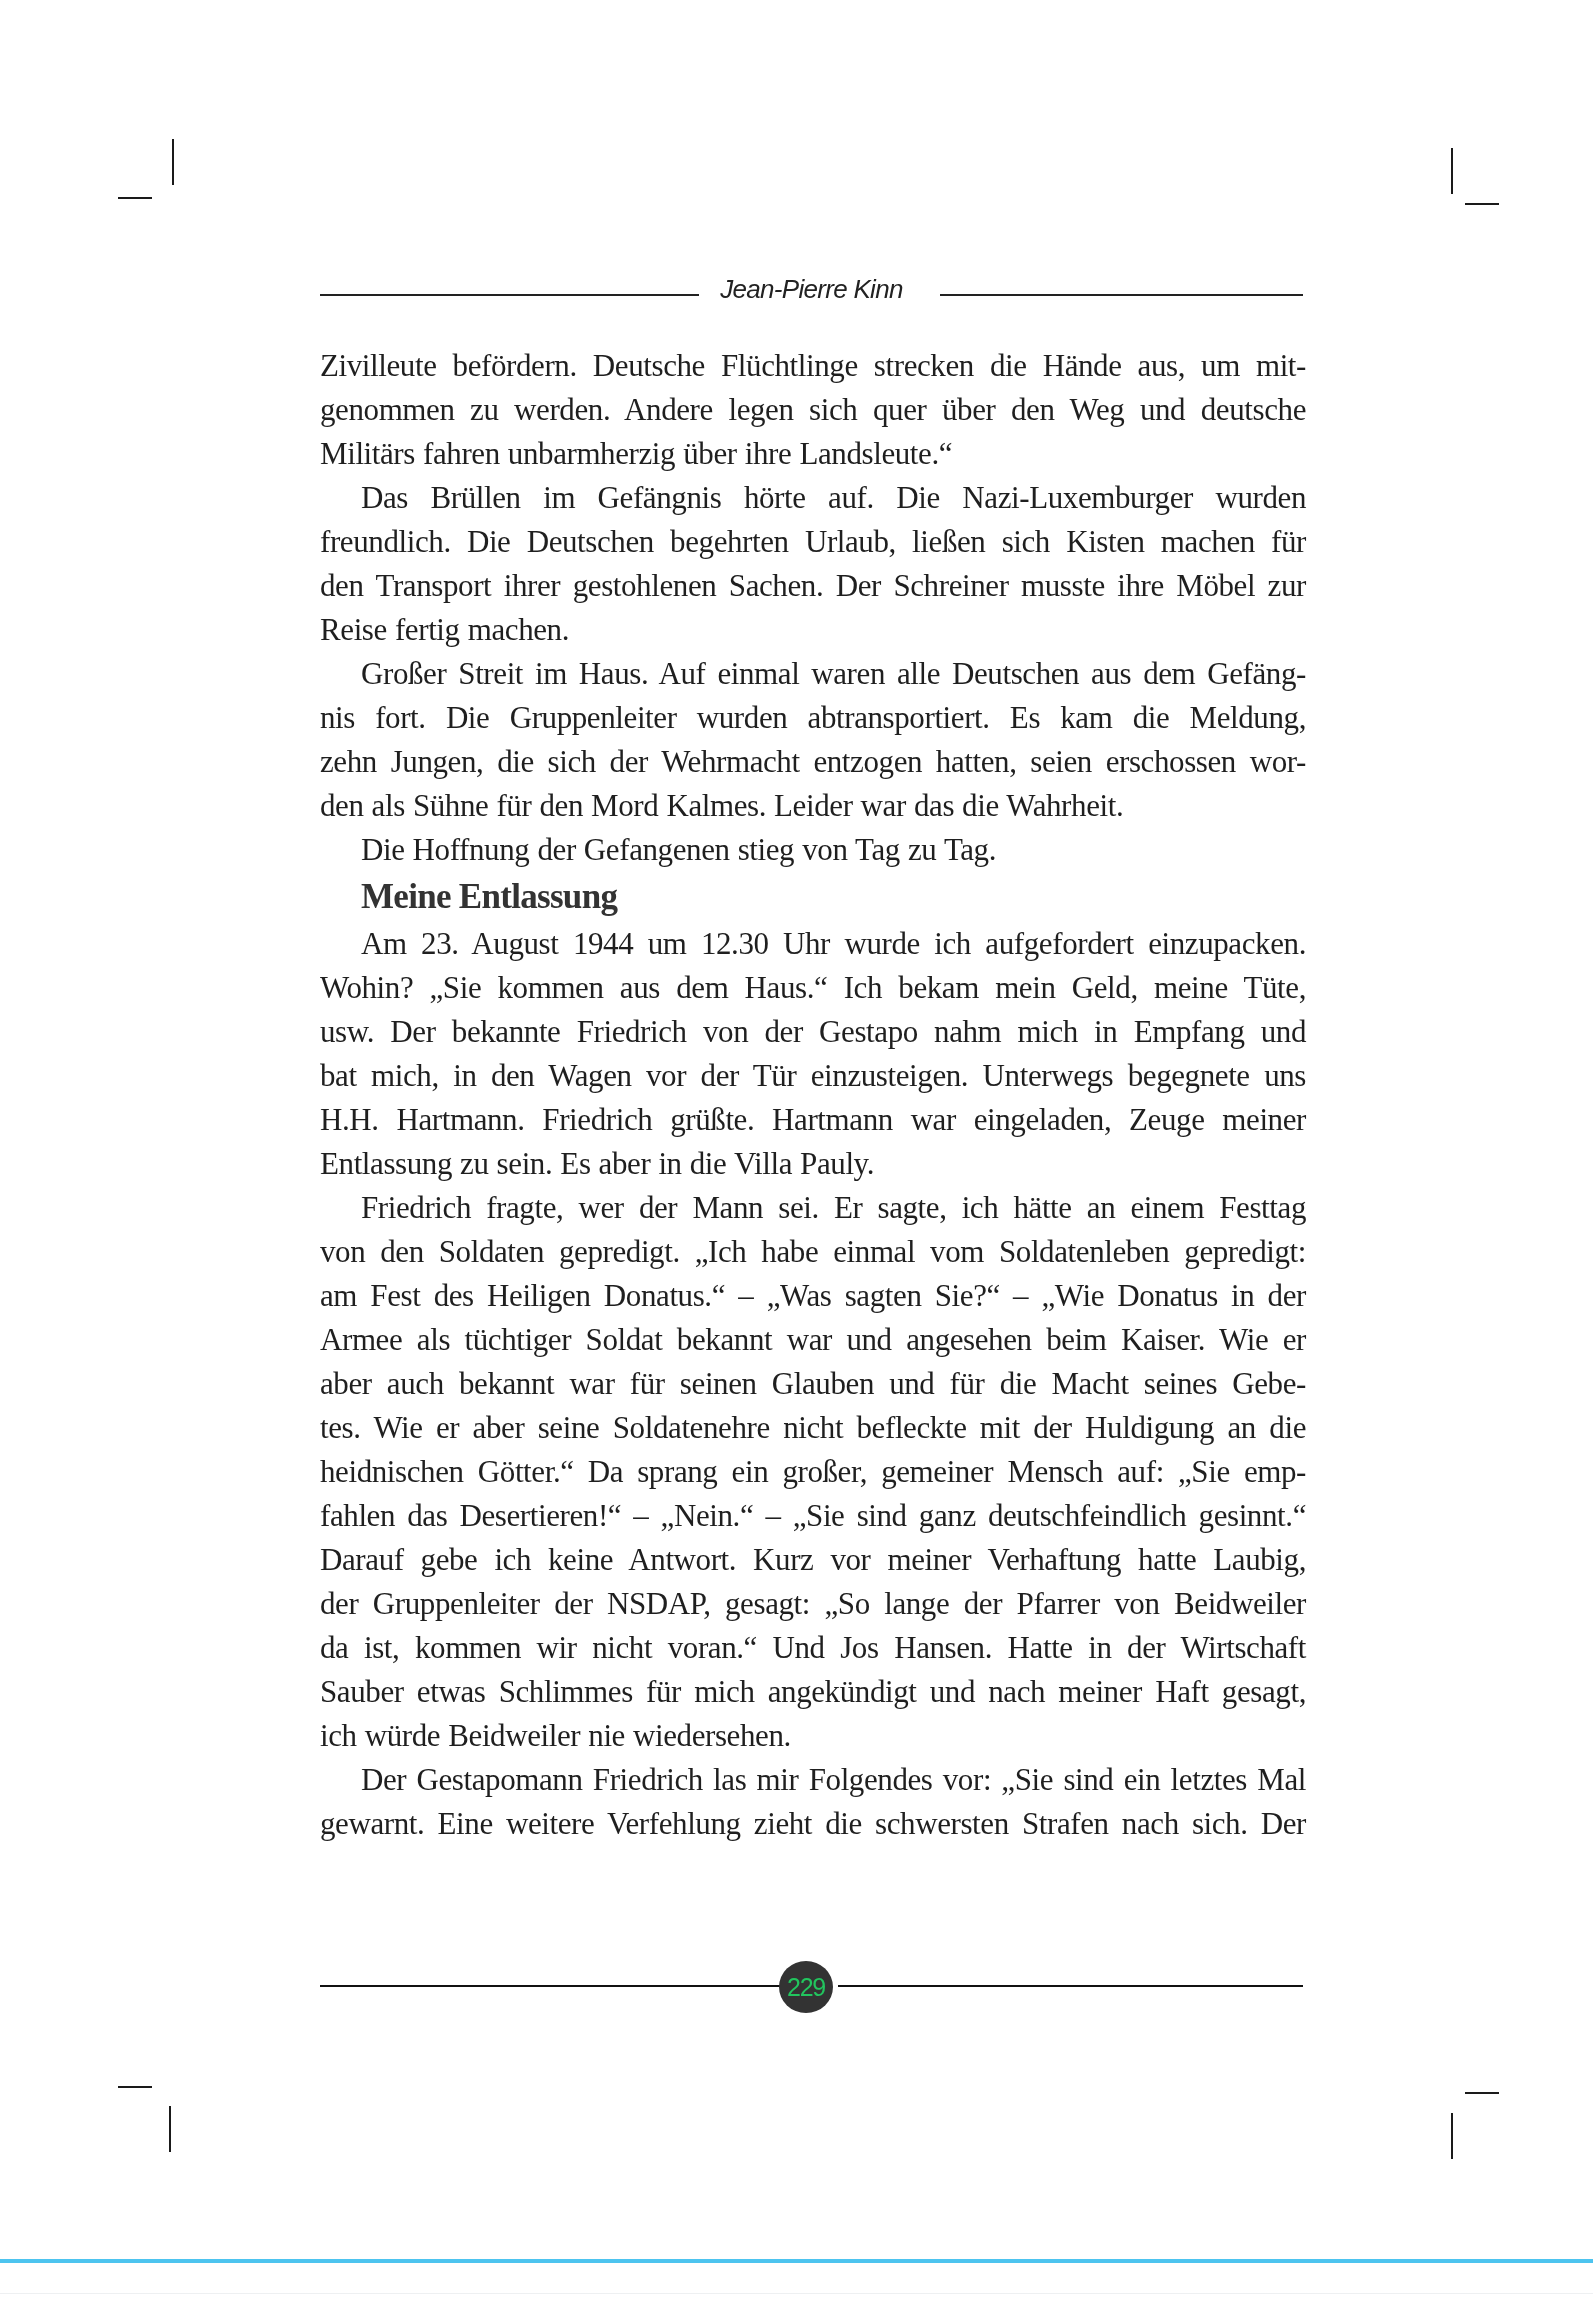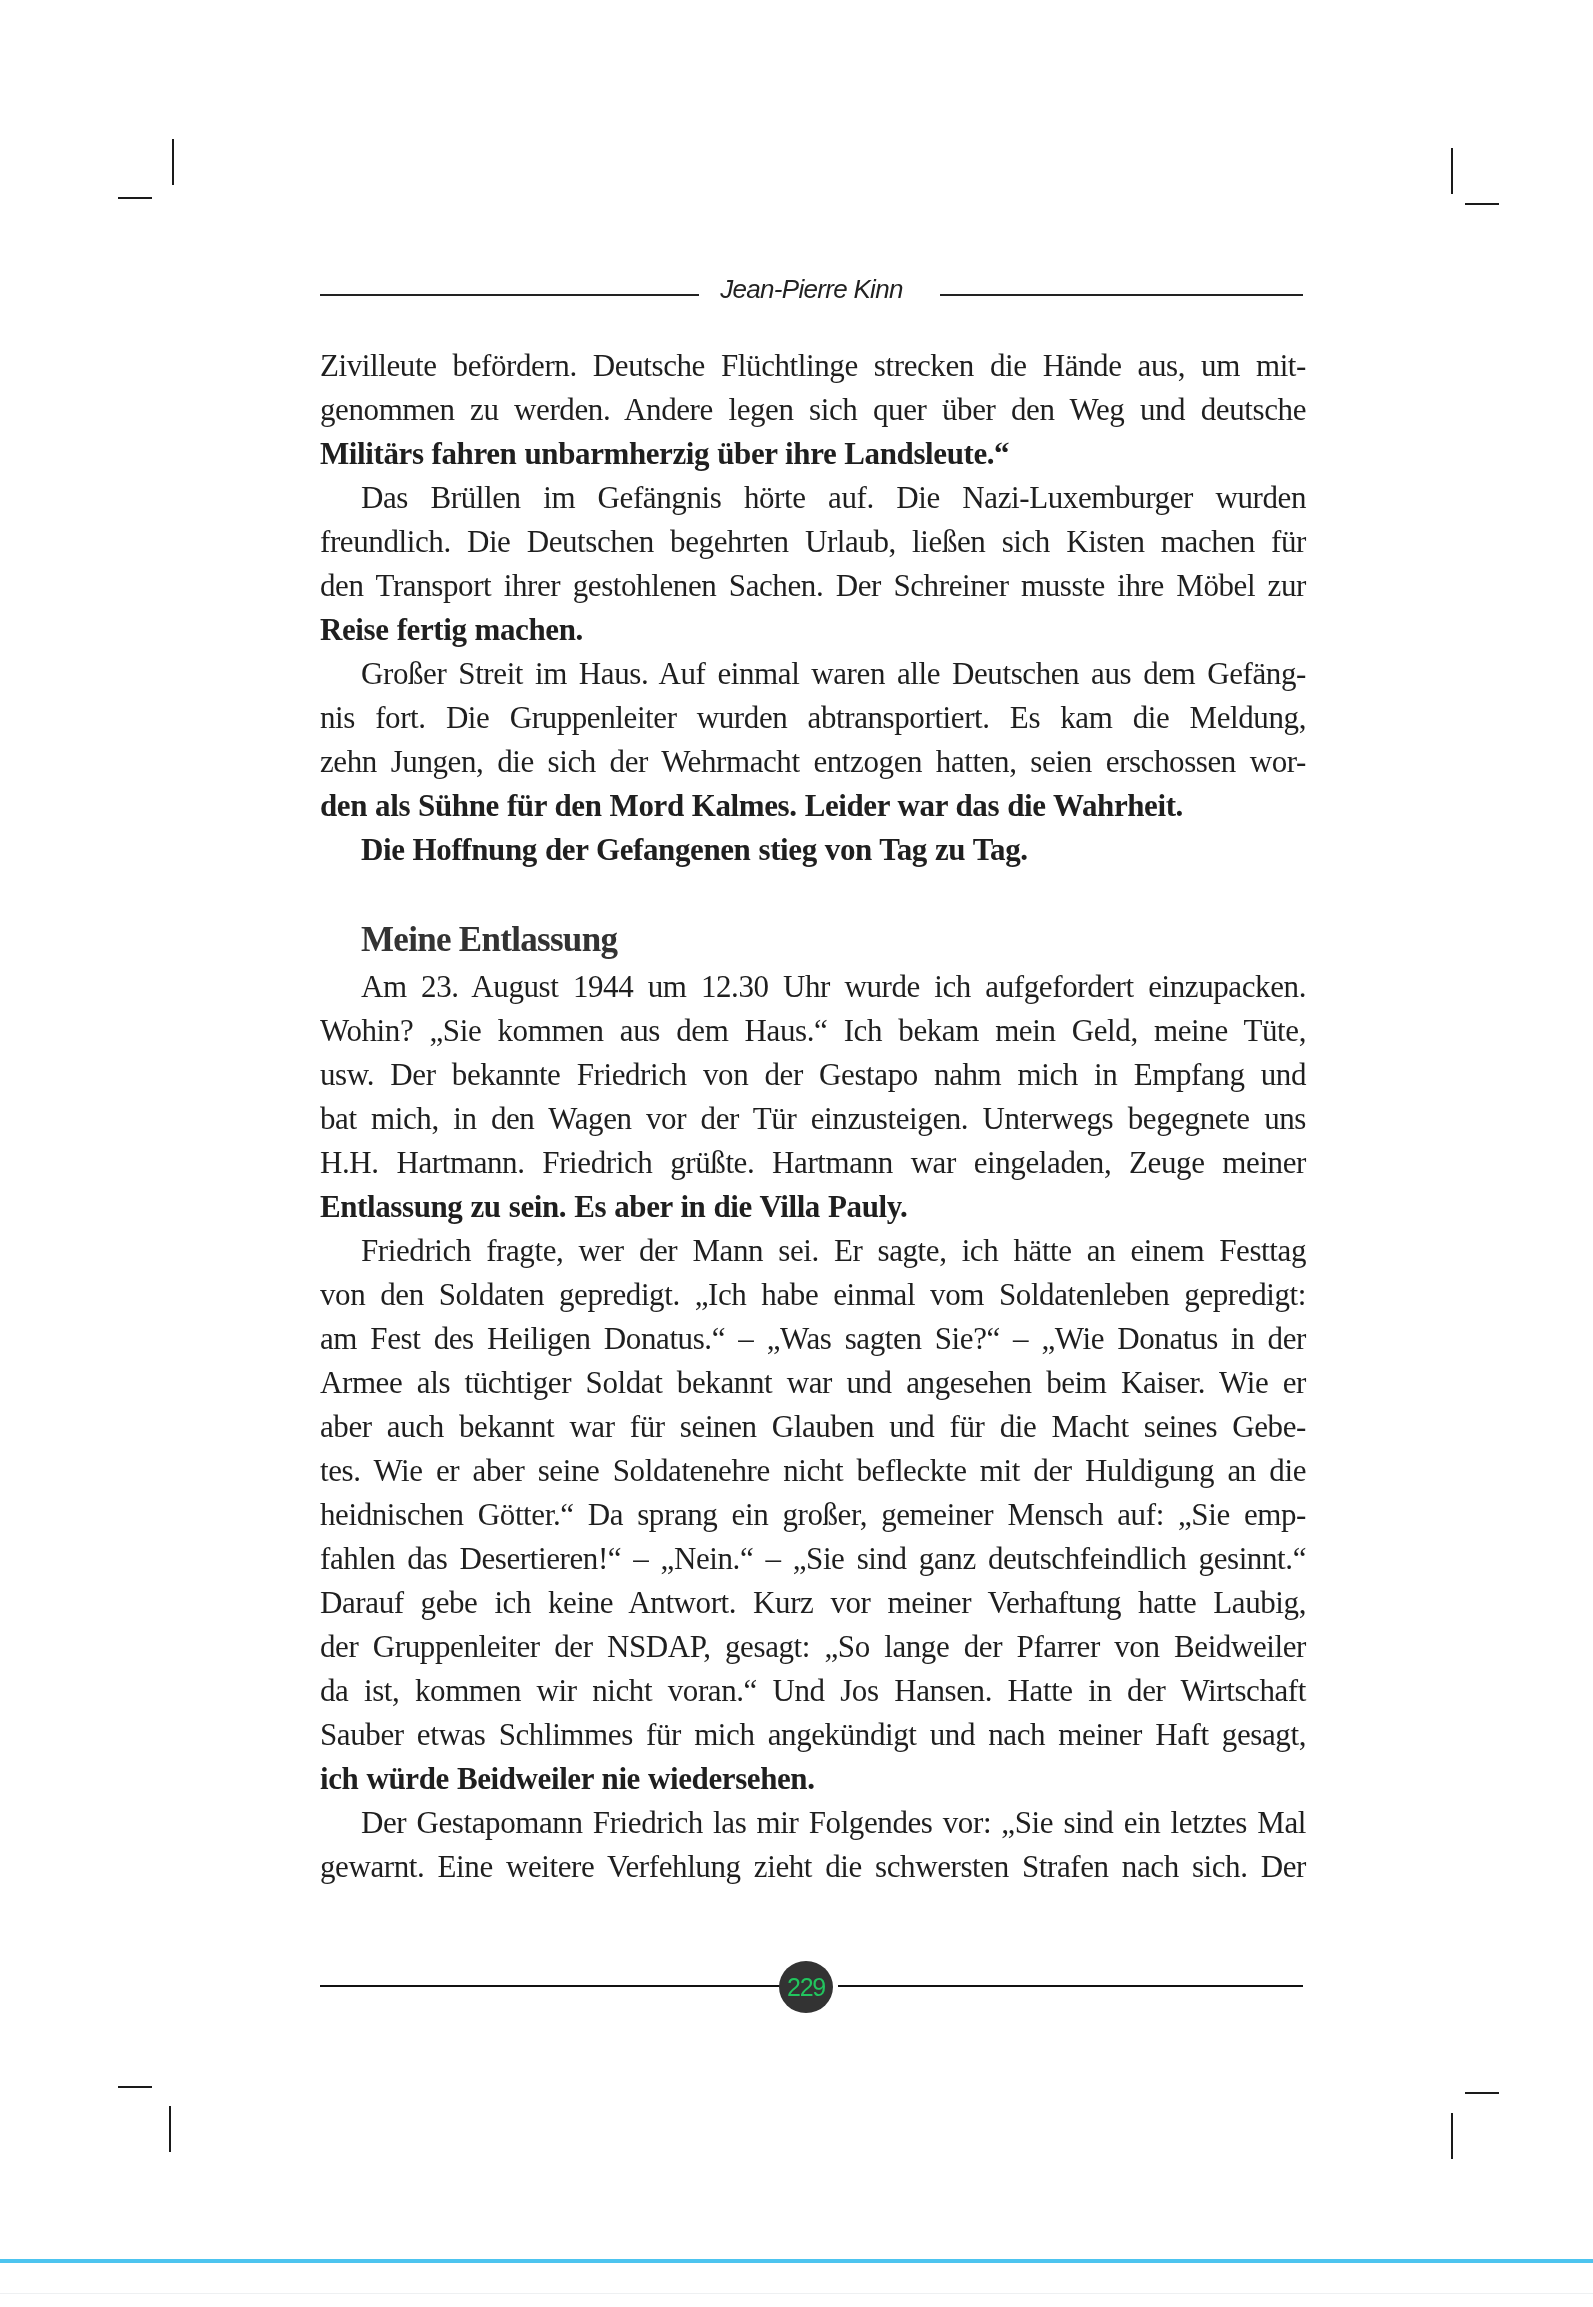--- a/index.html
+++ b/index.html
@@ -7,23 +7,23 @@
   .crop { position:absolute; background:#1a1a1a; }
   .crop.h { height:2px; width:34px; }
   .crop.v { width:2px; height:46px; }
   .header { position:absolute; top:274px; left:320px; width:983px; height:39px; }
   .header .rule { position:absolute; top:20.3px; height:2px; background:#222; }
   .header .rule.left { left:0; width:379px; }
   .header .rule.right { left:620px; width:363px; }
   .header .author { position:absolute; left:0; width:983px; top:0; text-align:center; font-family:"Liberation Sans", sans-serif; font-style:italic; font-size:26px; letter-spacing:-0.7px; color:#222; }
   .body-text { position:absolute; left:320px; width:986px; top:344px; }
   .line { font-size:31px; line-height:44px; height:44px; text-align:justify; text-align-last:justify; white-space:nowrap; letter-spacing:-0.4px; word-spacing:0.7px; }
-  .line.last { text-align-last:left;font-weight:bold; }
+  .line.last { text-align-last:left; }
   .line.indent { padding-left:41px; }
-  .heading { font-size:35px; font-weight:bold; line-height:50px; height:50px; margin-top:43px; padding-left:41px; color:#333; letter-spacing:-0.7px; }
+  .heading { font-size:35px; font-weight:bold; line-height:50px; height:50px; padding-left:41px; color:#333; letter-spacing:-0.7px; }
   .footer { position:absolute; top:1961px; left:320px; width:983px; height:52px; }
   .footer .rule { position:absolute; top:23.6px; height:2px; background:#111; }
   .footer .rule.left { left:0; width:461px; }
   .footer .rule.right { left:518px; width:465px; }
   .page-num { position:absolute; left:459px; top:0; width:54px; height:52px; border-radius:50%; background:#333; color:#22c55e; font-family:"Liberation Sans", sans-serif; font-size:25px; line-height:52px; text-align:center; letter-spacing:-1.3px; }
   .scan-line { position:absolute; left:0; width:1594px; top:2259px; height:3.9px; background:#4dc4ef; }
   .scan-line2 { position:absolute; left:0; width:1594px; top:2293px; height:1.3px; background:#eef0f2; }
 </style>
 </head>
 <body>

